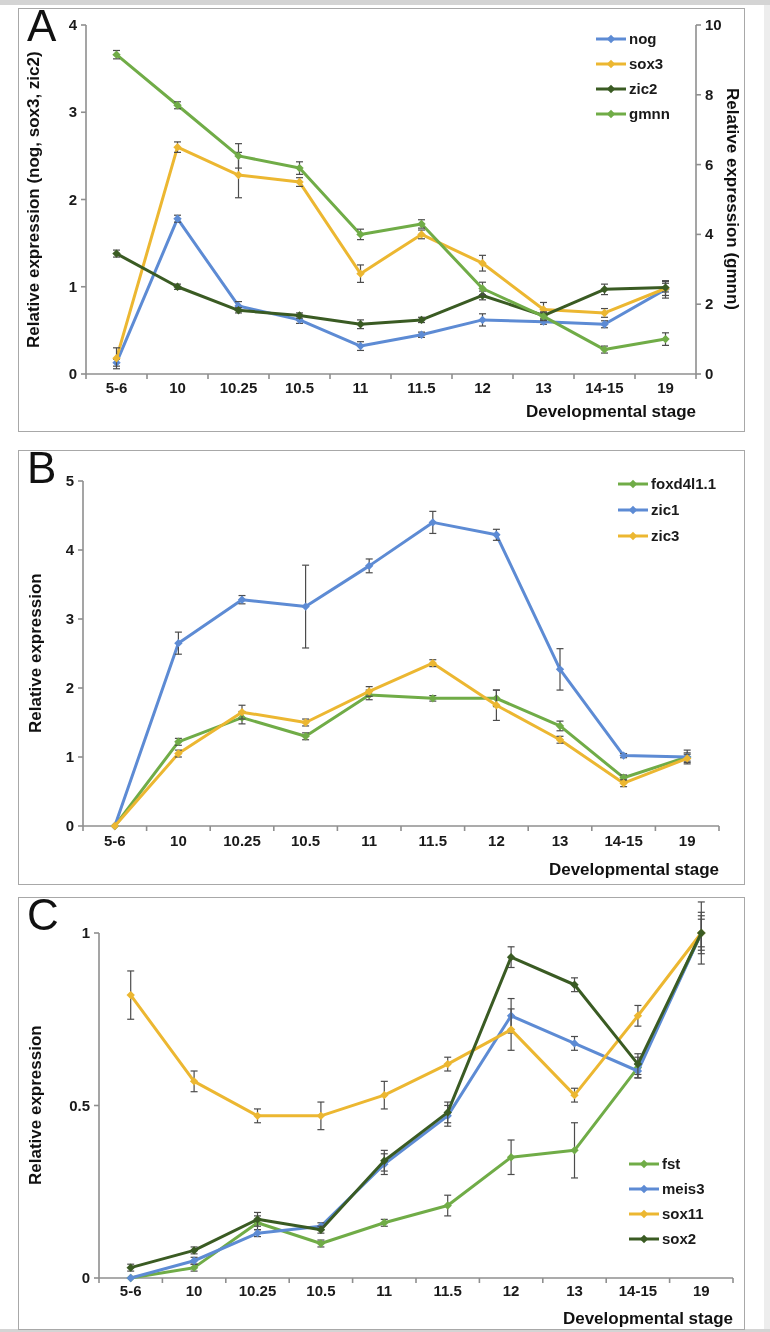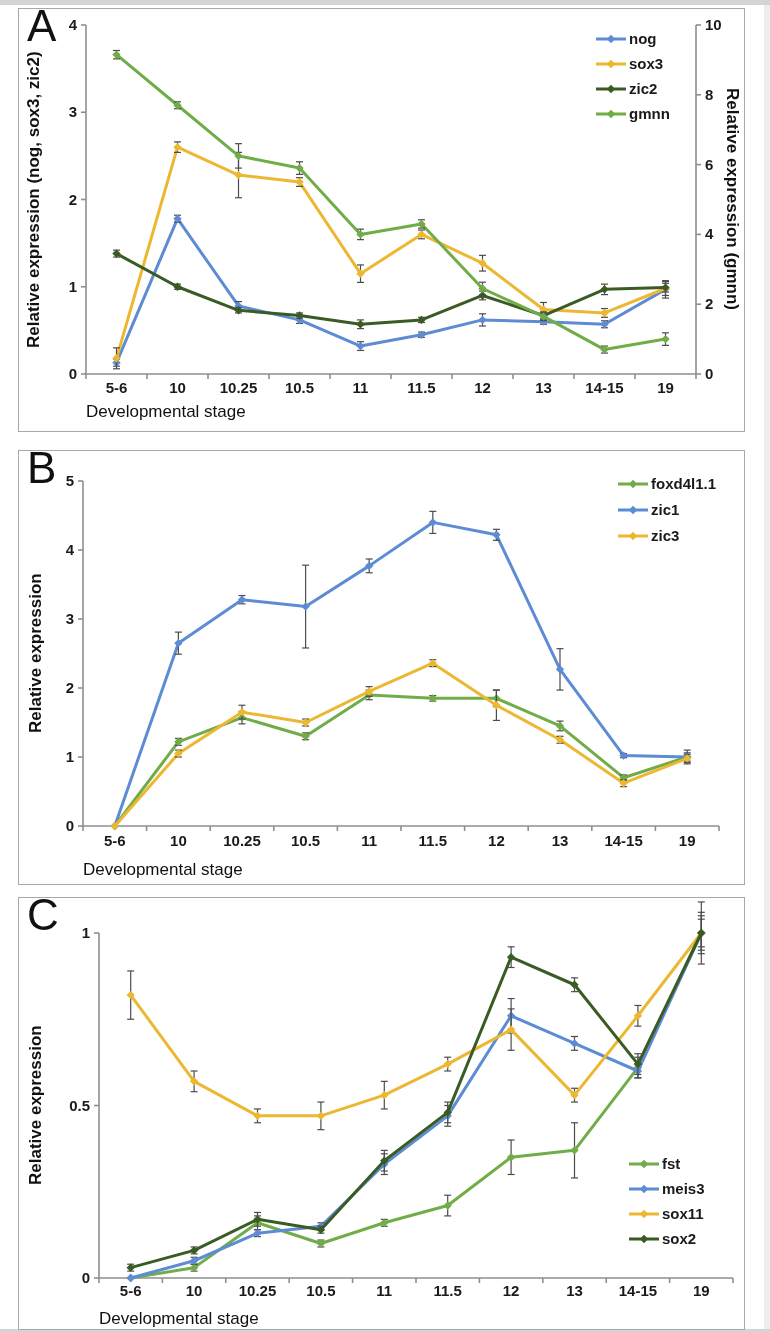--- a/index.html
+++ b/index.html
@@ -3,21 +3,21 @@
 <meta charset="utf-8">
 <style>
   html,body{margin:0;padding:0;background:#ffffff;font-family:"Liberation Sans",sans-serif;}
   .stage{position:relative;width:770px;height:1332px;background:#ffffff;overflow:hidden;}
   .chrome-top{position:absolute;left:0;top:0;width:770px;height:5px;background:#d4d4d4;}
   .chrome-bottom{position:absolute;left:0;top:1329px;width:770px;height:3px;background:#d4d4d4;}
   .chrome-right{position:absolute;left:764px;top:5px;width:6px;height:1324px;background:#ededed;}
   .panel{position:absolute;left:18px;width:727px;background:#fff;border:1px solid #a8a8a8;box-sizing:border-box;}
   .panel svg{position:absolute;left:0;top:0;}
   .panel-letter{position:absolute;left:8px;top:-8px;font-size:44px;font-weight:400;color:#111;letter-spacing:0;}
-  .xlab{position:absolute;text-align:left;font-weight:400;font-size:17px;color:#111;}
+  .xlab{position:absolute;text-align:right;font-weight:700;font-size:17px;color:#111;}
   .ylab{position:absolute;display:flex;align-items:center;justify-content:center;
         font-weight:700;font-size:17px;color:#111;white-space:nowrap;}
   .ylab.up{writing-mode:vertical-rl;transform:rotate(180deg);}
   .ylab.down{writing-mode:vertical-rl;}
   svg text.tick{font-family:"Liberation Sans",sans-serif;font-size:15px;font-weight:700;fill:#1a1a1a;}
   svg text.leg{font-family:"Liberation Sans",sans-serif;font-size:15px;font-weight:700;fill:#1a1a1a;}
   svg line.ax{stroke:#8f8f8f;stroke-width:1.6;}
   svg line.err{stroke:#4c4c4c;stroke-width:1.2;}
 </style>
 </head>

